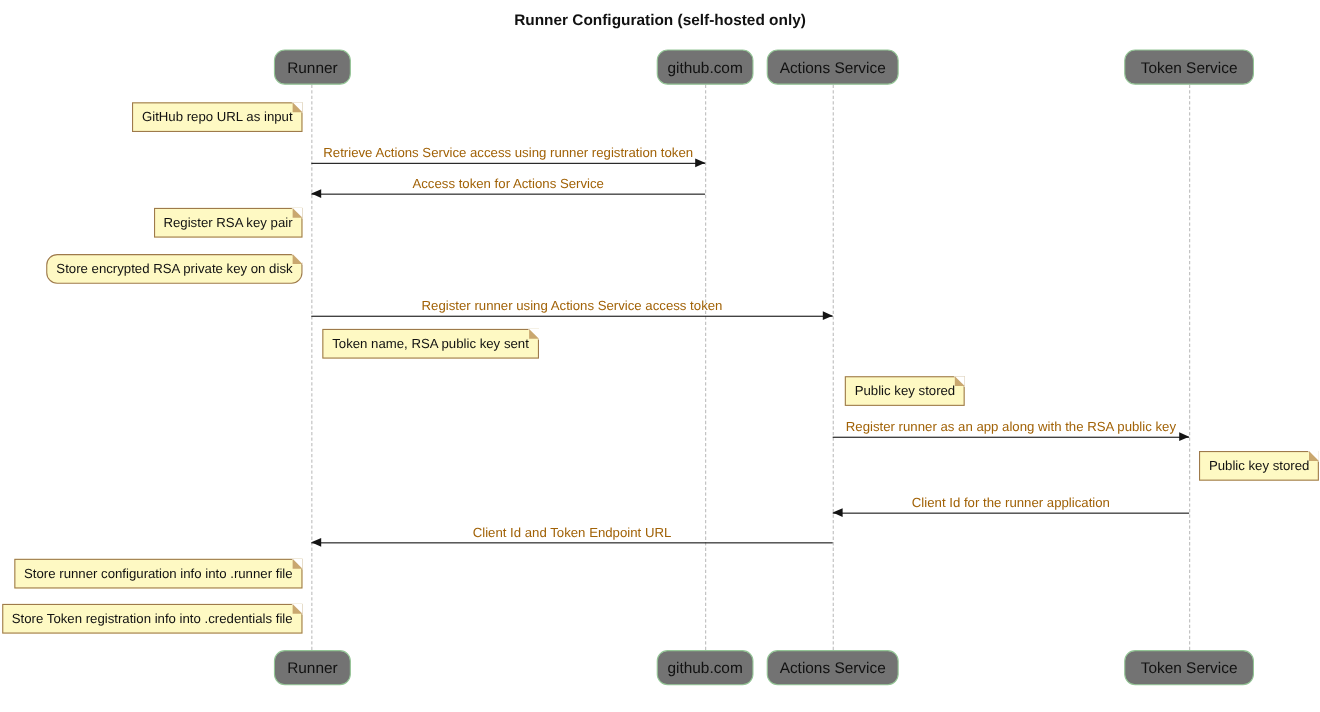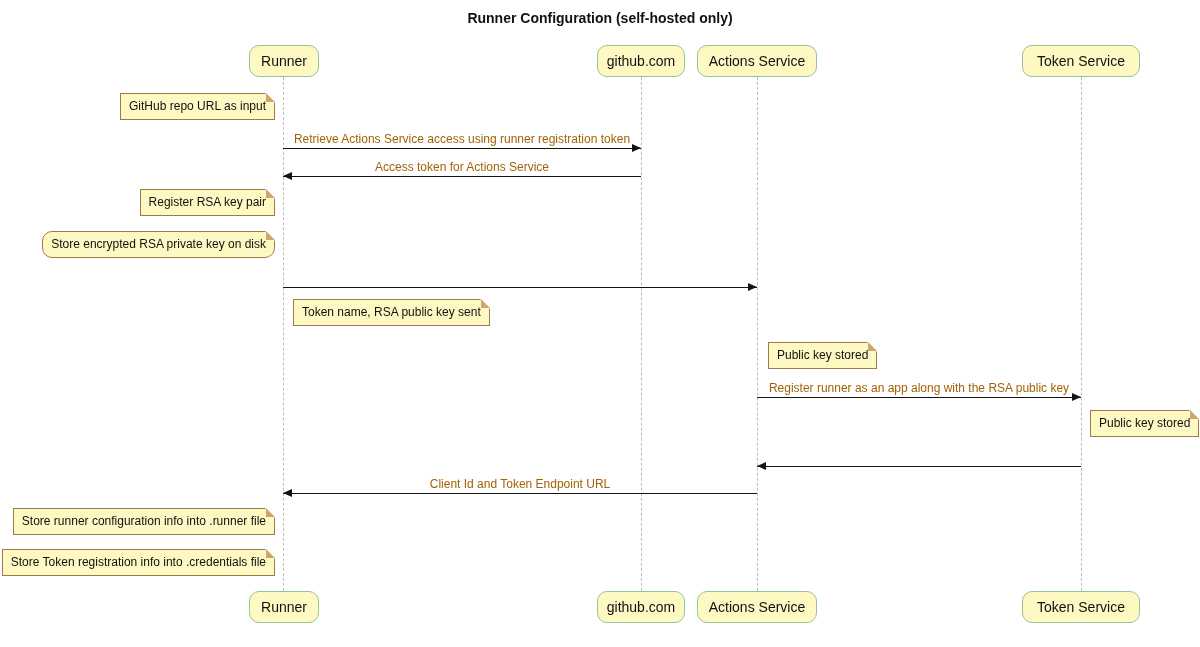--- a/index.html
+++ b/index.html
@@ -9,21 +9,21 @@
     background:#ffffff;
     font-family:"Liberation Sans", sans-serif;
     overflow:hidden;
   }
   .title{
     position:absolute;top:10px;left:0;width:1200px;
     text-align:center;font-size:14px;font-weight:bold;color:#111;
   }
   .participant{
     position:absolute;height:32px;
-    background:#fef9c3;border:1px solid #93c595;border-radius:10px;
+    background:#737373;border:1px solid #93c595;border-radius:10px;
     display:flex;align-items:center;justify-content:center;
     font-size:14px;color:#111;box-sizing:border-box;
   }
   .lifeline{
     position:absolute;top:77px;height:514px;width:0;
     border-left:1px dashed #bdbdbd;
   }
   .msg-label{
     position:absolute;height:15px;
     display:flex;align-items:flex-end;justify-content:center;
@@ -80,33 +80,35 @@
   <div class="msg-line" style="left:283px;top:148px;width:358px;"></div>
   <div class="arrow-r" style="left:632px;top:144px;"></div>
 
   <div class="msg-label" style="left:283px;top:159px;width:358px;">Access token for Actions Service</div>
   <div class="msg-line" style="left:283px;top:176px;width:358px;"></div>
   <div class="arrow-l" style="left:283px;top:172px;"></div>
 
   <div class="note" style="right:925px;top:189px;">Register RSA key pair</div>
   <div class="note" style="right:925px;top:231px;border-radius:10px;">Store encrypted RSA private key on disk</div>
 
+  <div class="msg-label" style="left:283px;top:270px;width:474px;">Register runner using Actions Service access token</div>
   <div class="msg-line" style="left:283px;top:287px;width:474px;"></div>
   <div class="arrow-r" style="left:748px;top:283px;"></div>
 
   <div class="note" style="left:293px;top:299px;">Token name, RSA public key sent</div>
 
   <div class="note" style="left:768px;top:342px;">Public key stored</div>
 
   <div class="msg-label" style="left:757px;top:380px;width:324px;">Register runner as an app along with the RSA public key</div>
   <div class="msg-line" style="left:757px;top:397px;width:324px;"></div>
   <div class="arrow-r" style="left:1072px;top:393px;"></div>
 
   <div class="note" style="left:1090px;top:410px;">Public key stored</div>
 
+  <div class="msg-label" style="left:757px;top:449px;width:324px;">Client Id for the runner application</div>
   <div class="msg-line" style="left:757px;top:466px;width:324px;"></div>
   <div class="arrow-l" style="left:757px;top:462px;"></div>
 
   <div class="msg-label" style="left:283px;top:476px;width:474px;">Client Id and Token Endpoint URL</div>
   <div class="msg-line" style="left:283px;top:493px;width:474px;"></div>
   <div class="arrow-l" style="left:283px;top:489px;"></div>
 
   <div class="note" style="right:925px;top:549px;">Store Token registration info into .credentials file</div>
   <div class="note" style="right:925px;top:508px;">Store runner configuration info into .runner file</div>
 

